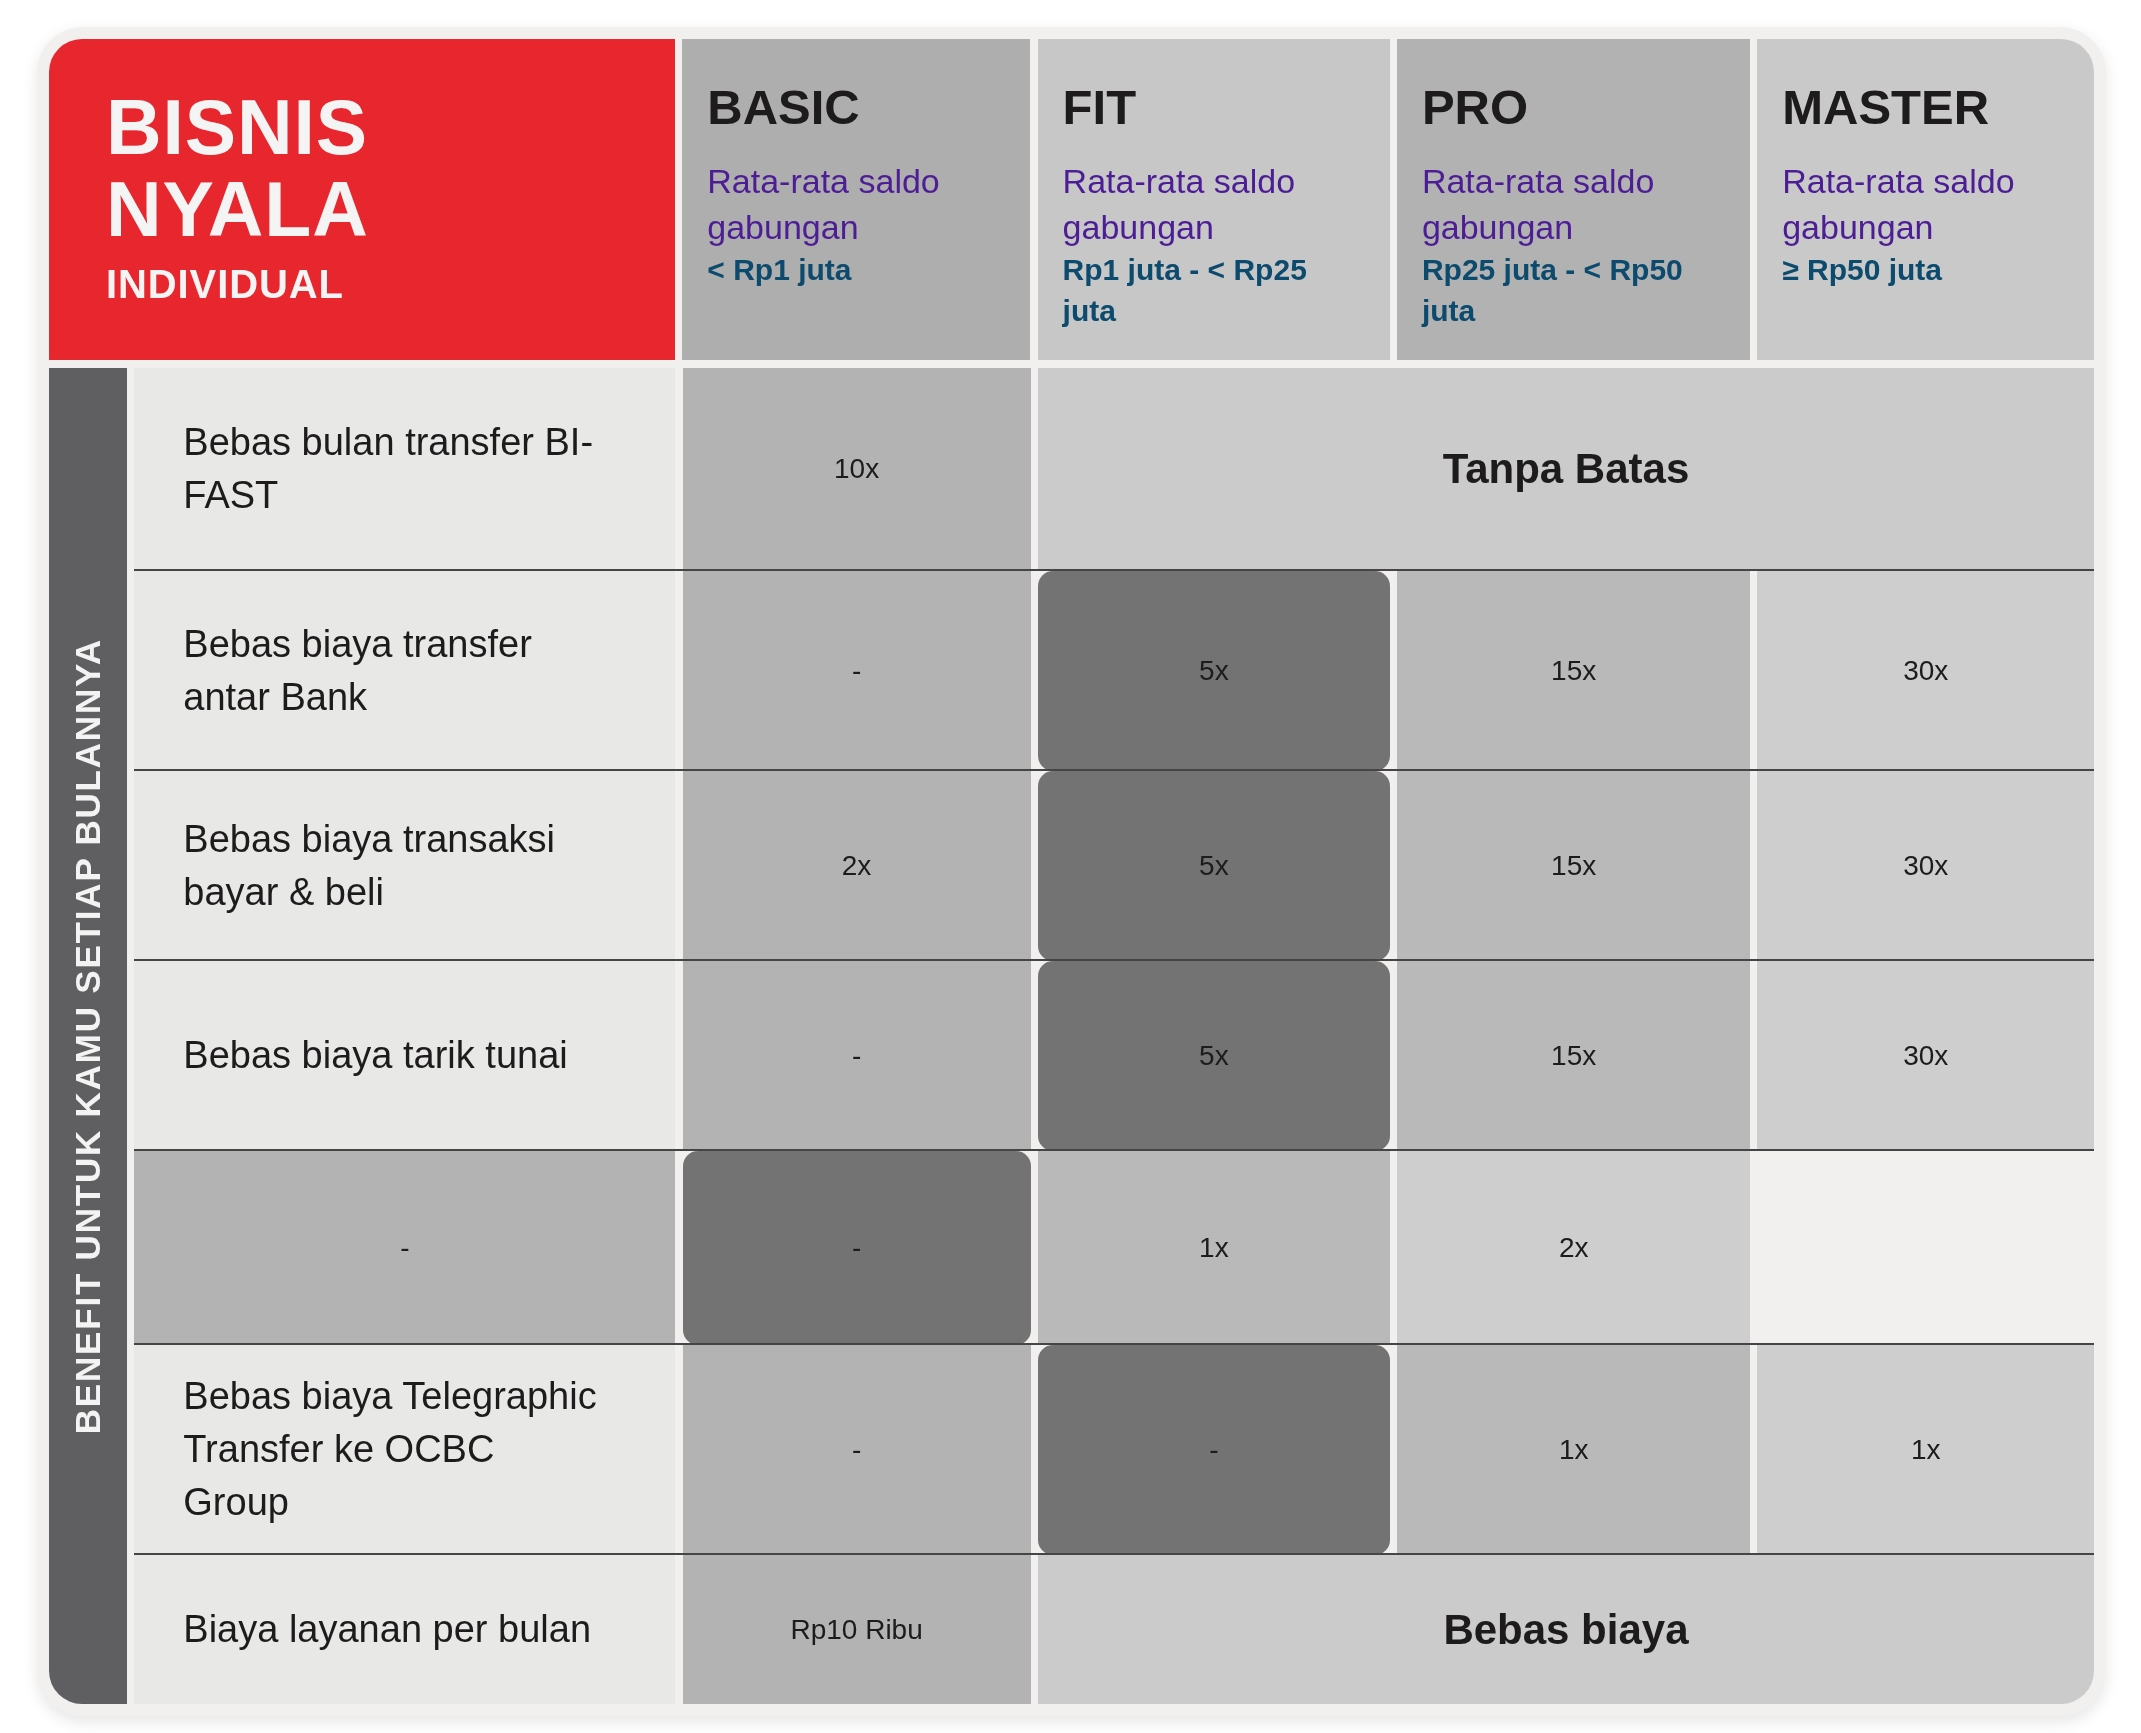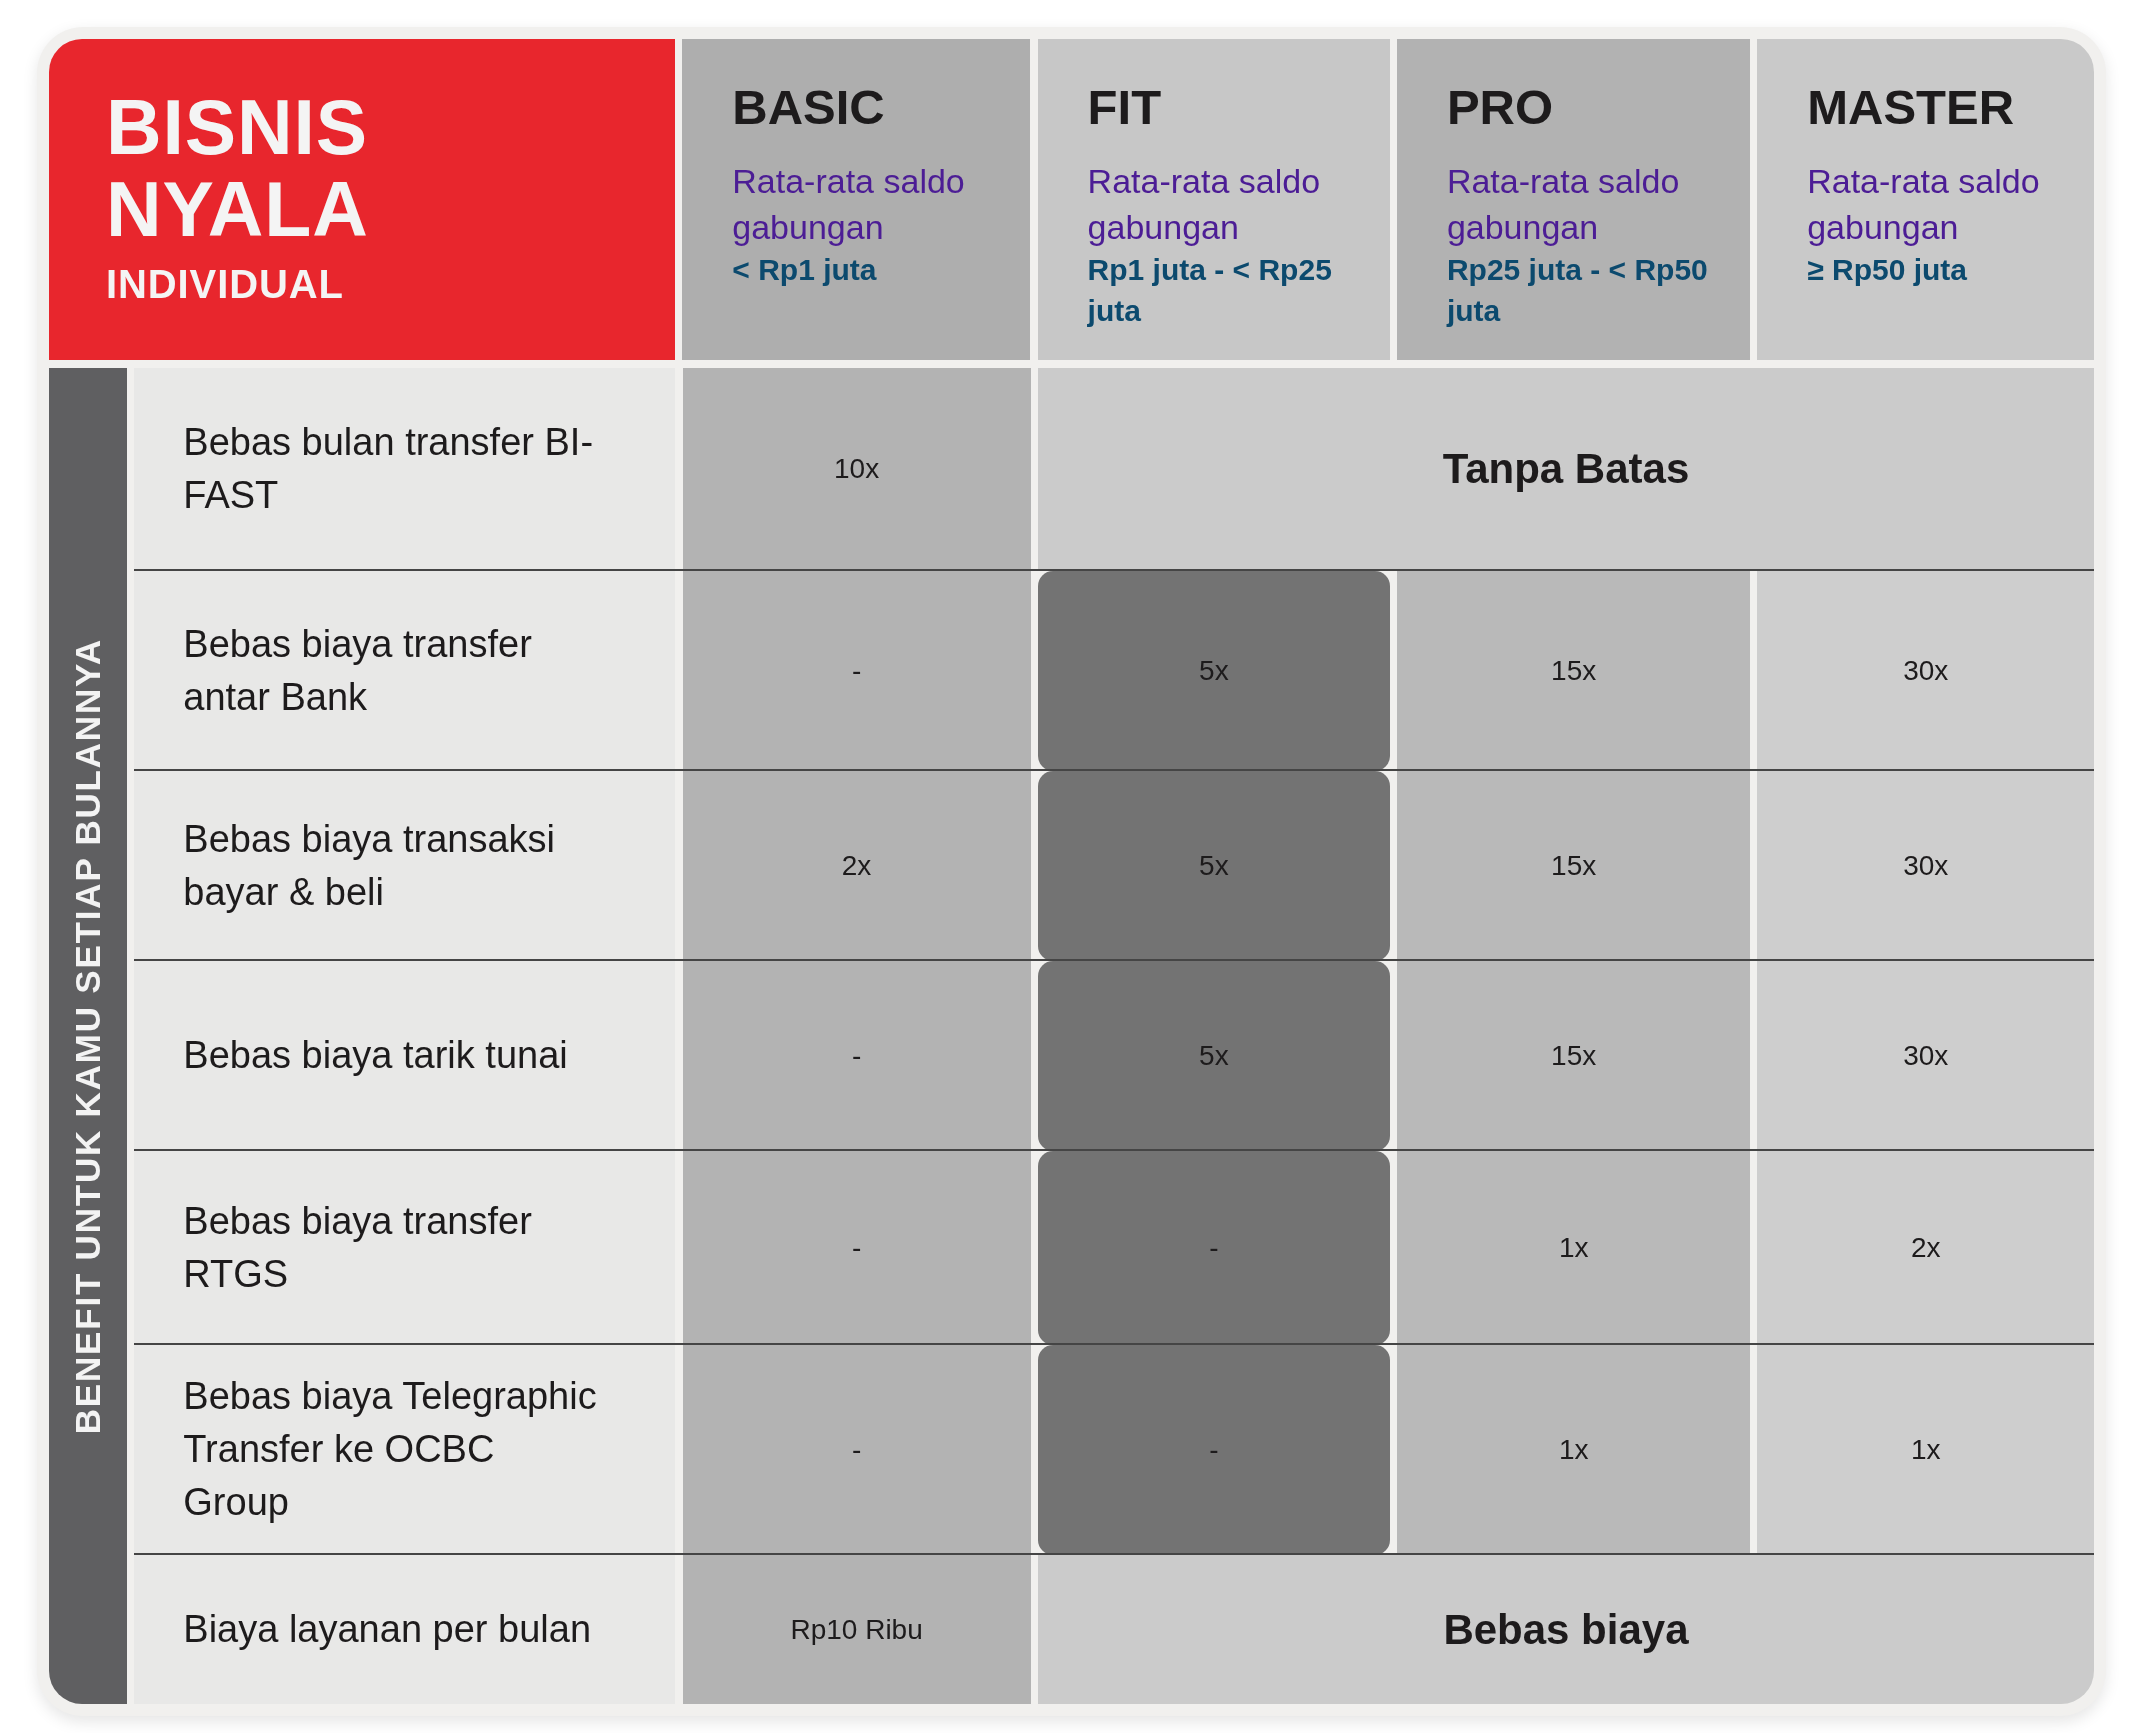--- a/index.html
+++ b/index.html
@@ -20,21 +20,21 @@
   
   .hdr{
     display:grid;grid-template-columns:626px 348px 352px 353px 1fr;
     column-gap:7.3px;height:321px;flex:0 0 321px;margin-bottom:7.3px;
   }
   .brand{
     background:#e8262d;color:#f4f4f4;padding:48px 18.3px 0 57px;box-sizing:border-box;
   }
   .brand .big{font-weight:bold;font-size:77px;line-height:1.06;letter-spacing:0.9px;}
   .brand .sub{font-weight:bold;font-size:40px;margin-top:11px;letter-spacing:0.9px;}
-  .tier{padding:40px 24px 0 50px;box-sizing:border-box;}
+  .tier{padding:40px 24px 0 25px;box-sizing:border-box;}
   .tier .tname{font-weight:bold;font-size:49px;margin-bottom:24px;}
   .tier .tdesc{font-size:34px;line-height:1.34;color:#4c1d95;}
   .tier .trange{font-size:30px;font-weight:bold;line-height:1.34;color:#0c4a6e;}
   .hdr-basic{background:#aeaeae;}
   .hdr-fit{background:#c7c7c7;}
   .hdr-pro{background:#b2b2b2;}
   .hdr-master{background:#c9c9c9;}
   
   .tbody{
     position:relative;flex:1 1 auto;display:grid;
@@ -134,23 +134,20 @@
       <div class="val c-master" style="grid-row:3">30x</div>
 
       <div class="lbl" style="grid-row:4">
         <span>Bebas biaya tarik tunai</span>
         </div>
       <div class="val c-basic" style="grid-row:4">-</div>
       <div class="val c-fit" style="grid-row:4">5x</div>
       <div class="val c-pro" style="grid-row:4">15x</div>
       <div class="val c-master" style="grid-row:4">30x</div>
 
-      <div class="lbl" style="grid-row:5">
-        <span>Bebas biaya transfer RTGS</span>
-        </div>
       <div class="val c-basic" style="grid-row:5">-</div>
       <div class="val c-fit" style="grid-row:5">-</div>
       <div class="val c-pro" style="grid-row:5">1x</div>
       <div class="val c-master" style="grid-row:5">2x</div>
 
       <div class="lbl" style="grid-row:6">
         <span>Bebas biaya Telegraphic Transfer ke OCBC Group</span>
         </div>
       <div class="val c-basic" style="grid-row:6">-</div>
       <div class="val c-fit" style="grid-row:6">-</div>

